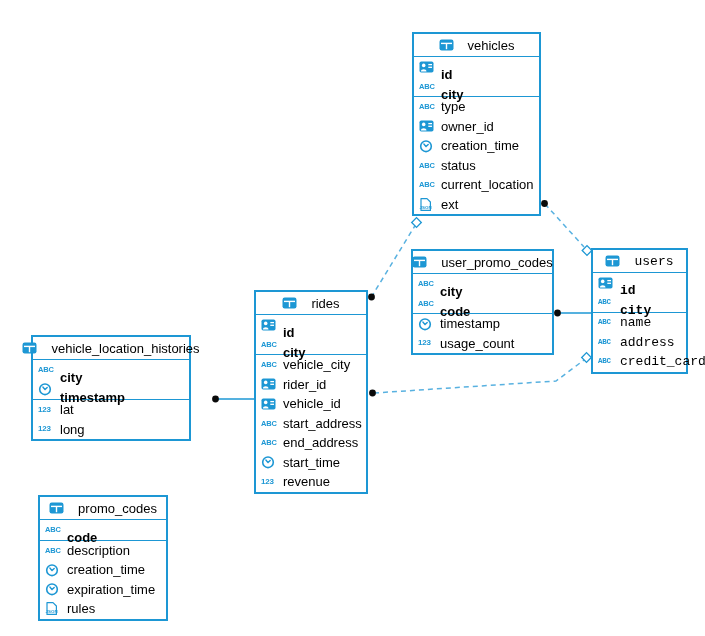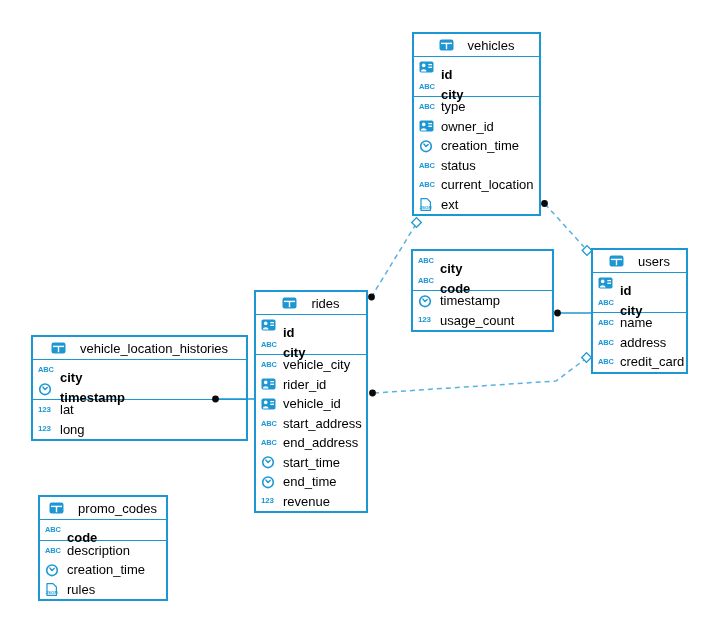--- a/index.html
+++ b/index.html
@@ -109,20 +109,30 @@
           <span class="icn">
             <svg width="13" height="15" viewBox="0 0 13 15">
               <path d="M2 1.6 H8 L11.4 5 V13.4 H2 Z" fill="#fff" stroke="#1d97d4" stroke-width="1.2" stroke-linejoin="round"></path>
               <text x="6.6" y="11.6" font-size="4.4" font-weight="700" fill="#1d97d4" text-anchor="middle" font-family="Liberation Sans, sans-serif">JSON</text>
             </svg>
           </span>
           <span class="col-name">ext</span>
         </div>
       </div>
       <div class="table" style="left: 411px; top: 249px; width: 143px;">
+        <div class="tbl-header">
+          <span class="icn" style="flex: 0 0 15px; width: 15px;">
+            <svg width="15" height="12" viewBox="0 0 15 12">
+              <rect x="0.5" y="0.5" width="14" height="11" rx="2.2" fill="#1d97d4"></rect>
+              <line x1="2" y1="4.4" x2="13" y2="4.4" stroke="#fff" stroke-width="1.4"></line>
+              <line x1="7.5" y1="4.4" x2="7.5" y2="10.2" stroke="#fff" stroke-width="1.4"></line>
+            </svg>
+          </span>
+          <span>user_promo_codes</span>
+        </div>
         <div class="row pk">
           <span class="icn">
             <span class="txt-icn">ABC</span>
           </span>
           <span class="col-name">city</span>
         </div>
         <div class="row pk">
           <span class="icn">
             <span class="txt-icn">ABC</span>
           </span>
@@ -138,21 +148,21 @@
           </span>
           <span class="col-name">timestamp</span>
         </div>
         <div class="row">
           <span class="icn">
             <span class="txt-icn" style="font-weight:600;font-size:8px;">123</span>
           </span>
           <span class="col-name">usage_count</span>
         </div>
       </div>
-      <div class="table" style="left: 591px; top: 248px; width: 97px;">
+      <div class="table" style="left: 591px; top: 248px; width: 97px; font-family: Liberation Mono, monospace;">
         <div class="tbl-header">
           <span class="icn" style="flex: 0 0 15px; width: 15px;">
             <svg width="15" height="12" viewBox="0 0 15 12">
               <rect x="0.5" y="0.5" width="14" height="11" rx="2.2" fill="#1d97d4"></rect>
               <line x1="2" y1="4.4" x2="13" y2="4.4" stroke="#fff" stroke-width="1.4"></line>
               <line x1="7.5" y1="4.4" x2="7.5" y2="10.2" stroke="#fff" stroke-width="1.4"></line>
             </svg>
           </span>
           <span>users</span>
         </div>
@@ -270,35 +280,26 @@
           <span class="icn">
             <svg width="14" height="14" viewBox="0 0 14 14">
               <circle cx="7" cy="7.3" r="5.3" fill="#fff" stroke="#1d97d4" stroke-width="1.6"></circle>
               <path d="M7 7.6 L4.9 5.0 M7 7.6 L9.2 5.4" fill="none" stroke="#1d97d4" stroke-width="1.4" stroke-linecap="round"></path>
             </svg>
           </span>
           <span class="col-name">start_time</span>
         </div>
         <div class="row">
           <span class="icn">
-            <svg width="14" height="14" viewBox="0 0 14 14">
-              <circle cx="7" cy="7.3" r="5.3" fill="#fff" stroke="#1d97d4" stroke-width="1.6"></circle>
-              <path d="M7 7.6 L4.9 5.0 M7 7.6 L9.2 5.4" fill="none" stroke="#1d97d4" stroke-width="1.4" stroke-linecap="round"></path>
-            </svg>
-          </span>
-          <span class="col-name">end_time</span>
-        </div>
-        <div class="row">
-          <span class="icn">
             <span class="txt-icn" style="font-weight:600;font-size:8px;">123</span>
           </span>
           <span class="col-name">revenue</span>
         </div>
       </div>
-      <div class="table" style="left: 31px; top: 335px; width: 217px; text-align: center;">
+      <div class="table" style="left: 31px; top: 335px; width: 160px; text-align: center;">
         <div class="tbl-header">
           <span class="icn" style="flex: 0 0 15px; width: 15px;">
             <svg width="15" height="12" viewBox="0 0 15 12">
               <rect x="0.5" y="0.5" width="14" height="11" rx="2.2" fill="#1d97d4"></rect>
               <line x1="2" y1="4.4" x2="13" y2="4.4" stroke="#fff" stroke-width="1.4"></line>
               <line x1="7.5" y1="4.4" x2="7.5" y2="10.2" stroke="#fff" stroke-width="1.4"></line>
             </svg>
           </span>
           <span>vehicle_location_histories</span>
         </div>
@@ -356,20 +357,29 @@
           <span class="col-name">description</span>
         </div>
         <div class="row">
           <span class="icn">
             <svg width="14" height="14" viewBox="0 0 14 14">
               <circle cx="7" cy="7.3" r="5.3" fill="#fff" stroke="#1d97d4" stroke-width="1.6"></circle>
               <path d="M7 7.6 L4.9 5.0 M7 7.6 L9.2 5.4" fill="none" stroke="#1d97d4" stroke-width="1.4" stroke-linecap="round"></path>
             </svg>
           </span>
           <span class="col-name">creation_time</span>
+        </div>
+        <div class="row">
+          <span class="icn">
+            <svg width="14" height="14" viewBox="0 0 14 14">
+              <circle cx="7" cy="7.3" r="5.3" fill="#fff" stroke="#1d97d4" stroke-width="1.6"></circle>
+              <path d="M7 7.6 L4.9 5.0 M7 7.6 L9.2 5.4" fill="none" stroke="#1d97d4" stroke-width="1.4" stroke-linecap="round"></path>
+            </svg>
+          </span>
+          <span class="col-name">expiration_time</span>
         </div>
         <div class="row">
           <span class="icn">
             <svg width="13" height="15" viewBox="0 0 13 15">
               <path d="M2 1.6 H8 L11.4 5 V13.4 H2 Z" fill="#fff" stroke="#1d97d4" stroke-width="1.2" stroke-linejoin="round"></path>
               <text x="6.6" y="11.6" font-size="4.4" font-weight="700" fill="#1d97d4" text-anchor="middle" font-family="Liberation Sans, sans-serif">JSON</text>
             </svg>
           </span>
           <span class="col-name">rules</span>
         </div>

